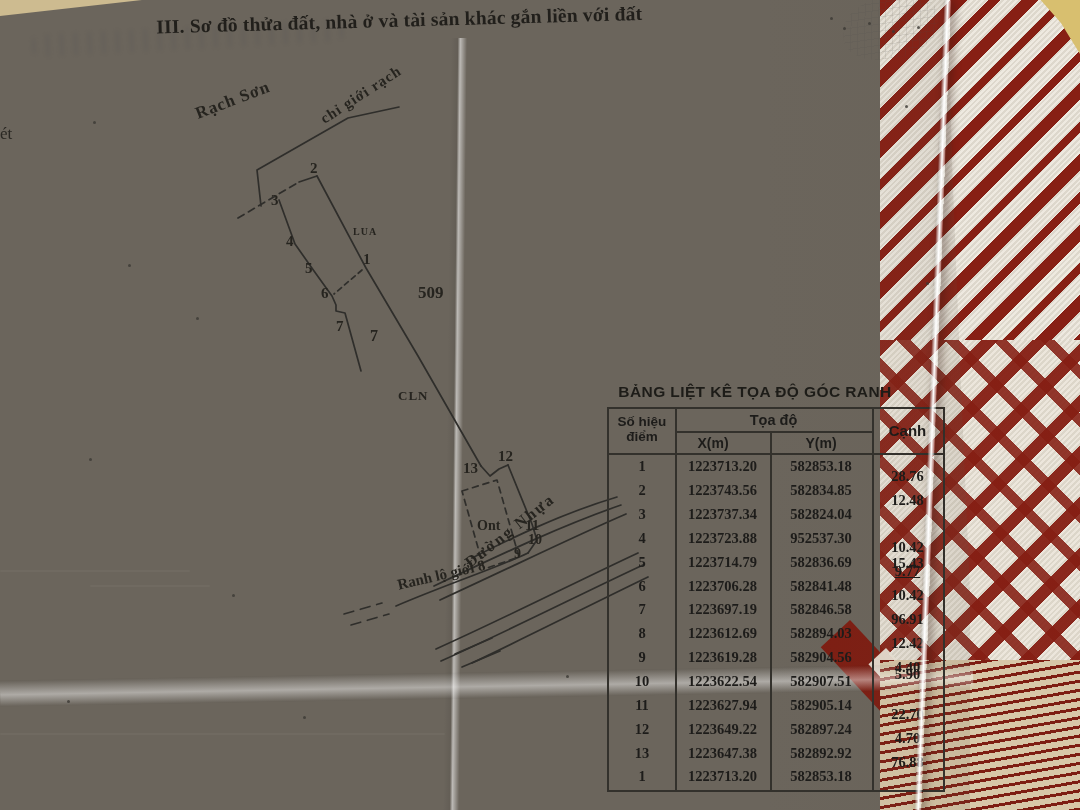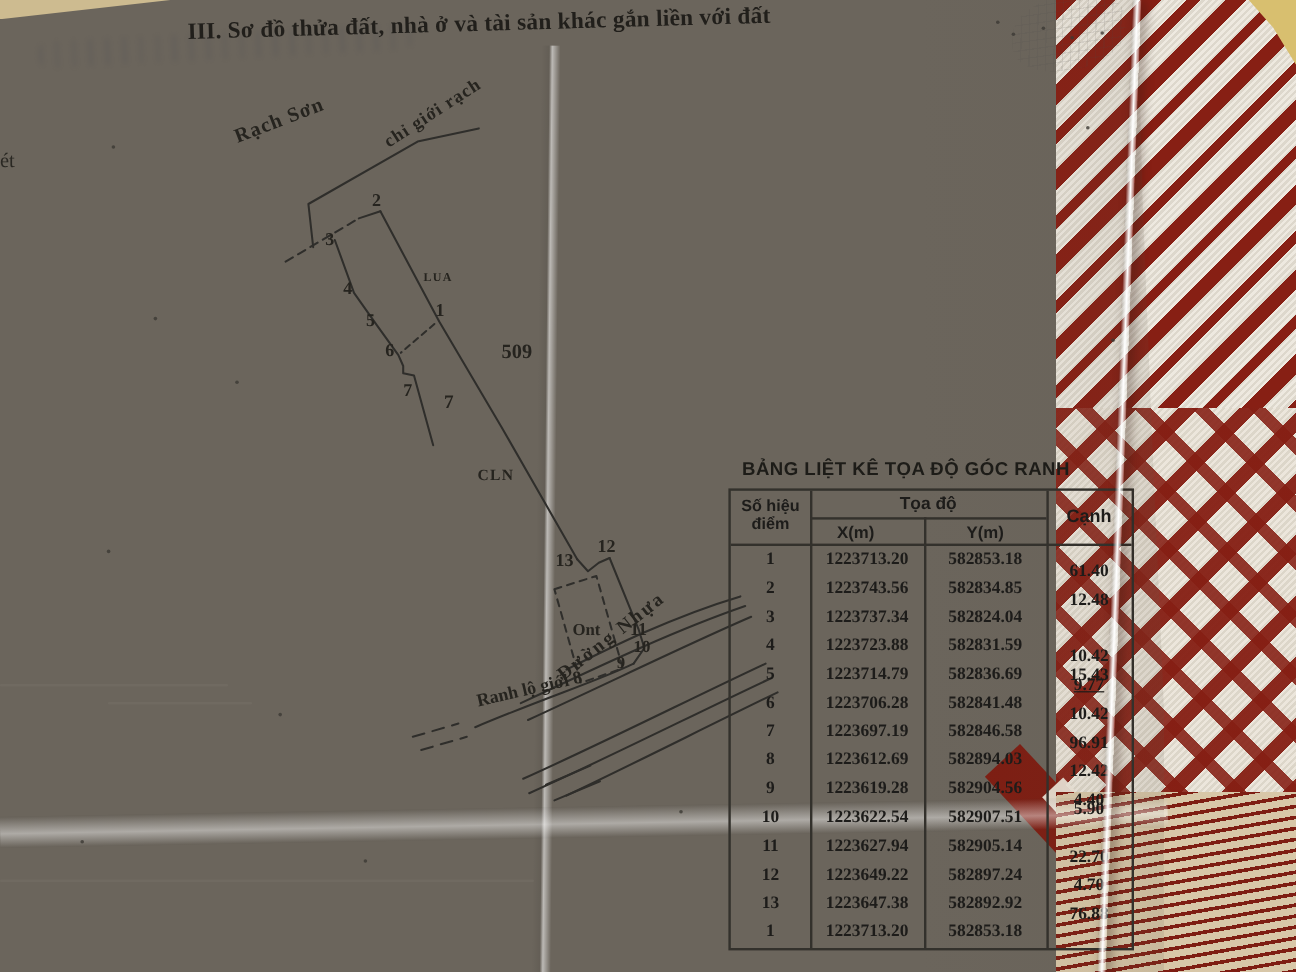--- a/index.html
+++ b/index.html
@@ -206,21 +206,21 @@
           <div class="tcell c-y">582834.85</div>
         </div>
         <div class="trow">
           <div class="tcell c-n">3</div>
           <div class="tcell c-x">1223737.34</div>
           <div class="tcell c-y">582824.04</div>
         </div>
         <div class="trow">
           <div class="tcell c-n">4</div>
           <div class="tcell c-x">1223723.88</div>
-          <div class="tcell c-y">582831.59</div>
+          <div class="tcell c-y">952537.30</div>
         </div>
         <div class="trow">
           <div class="tcell c-n">5</div>
           <div class="tcell c-x">1223714.79</div>
           <div class="tcell c-y">582836.69</div>
         </div>
         <div class="trow">
           <div class="tcell c-n">6</div>
           <div class="tcell c-x">1223706.28</div>
           <div class="tcell c-y">582841.48</div>
@@ -260,21 +260,21 @@
           <div class="tcell c-x">1223647.38</div>
           <div class="tcell c-y">582892.92</div>
         </div>
         <div class="trow">
           <div class="tcell c-n">1</div>
           <div class="tcell c-x">1223713.20</div>
           <div class="tcell c-y">582853.18</div>
         </div>
       </div>
     <div id="edge-col">
-        <div class="edge-val" style="top: 58.85px;">61.40</div>
+        <div class="edge-val" style="top: 58.85px;">28.76</div>
         <div class="edge-val" style="top: 82.7px;">12.48</div>
         <div class="edge-val" style="top: 106.55px; margin-top: 39px;">15.43</div>
         <div class="edge-val" style="top: 130.4px;">10.42</div>
         <div class="edge-val" style="top: 154.25px; text-decoration: underline;">9.77</div>
         <div class="edge-val" style="top: 178.1px;">10.42</div>
         <div class="edge-val" style="top: 201.95px;">96.91</div>
         <div class="edge-val" style="top: 225.8px;">12.42</div>
         <div class="edge-val" style="top: 249.65px;">4.40</div>
         <div class="edge-val" style="top: 257px;">5.90</div>
         <div class="edge-val" style="top: 297.35px;">22.70</div>

